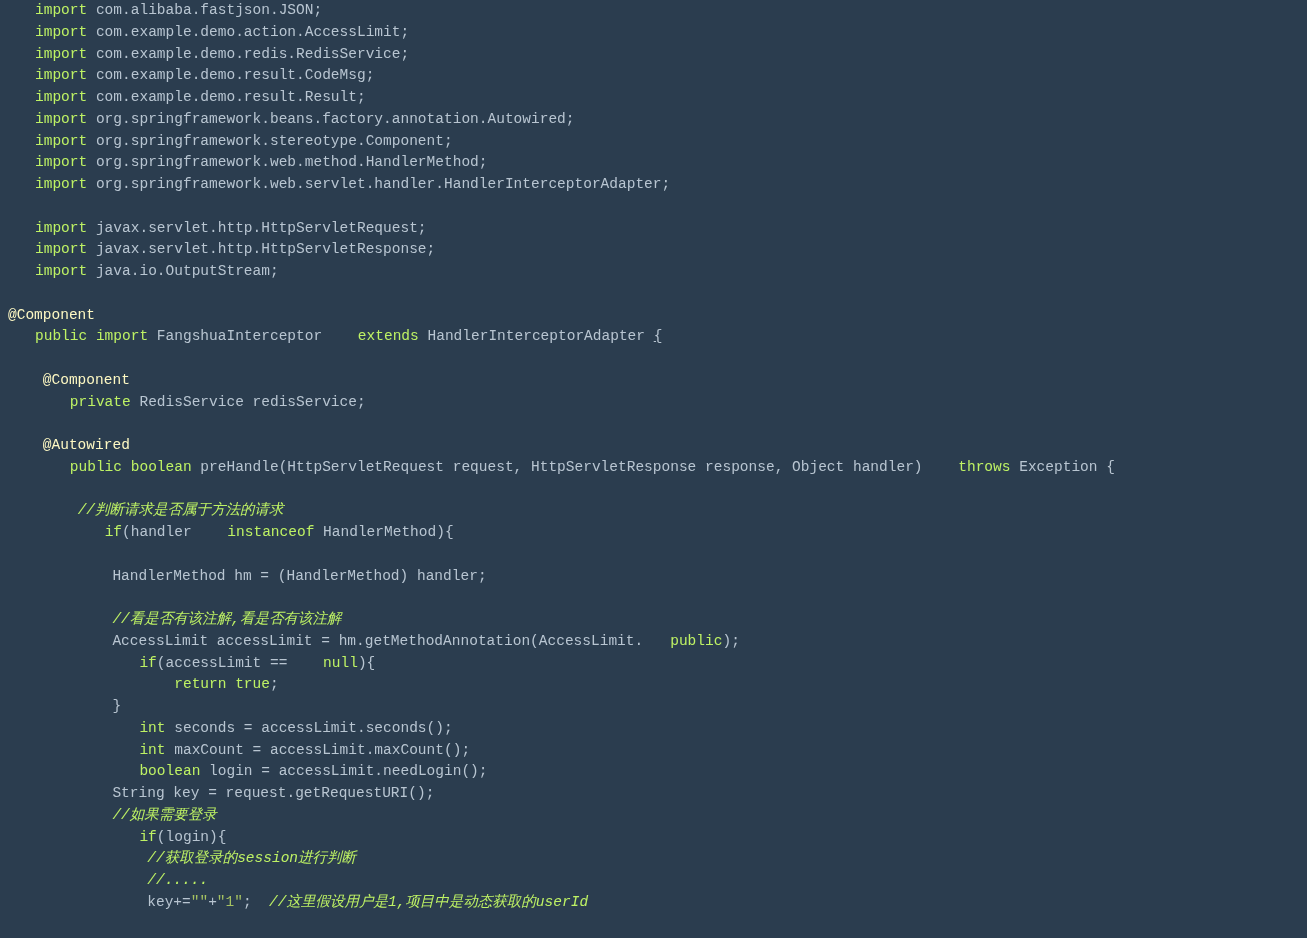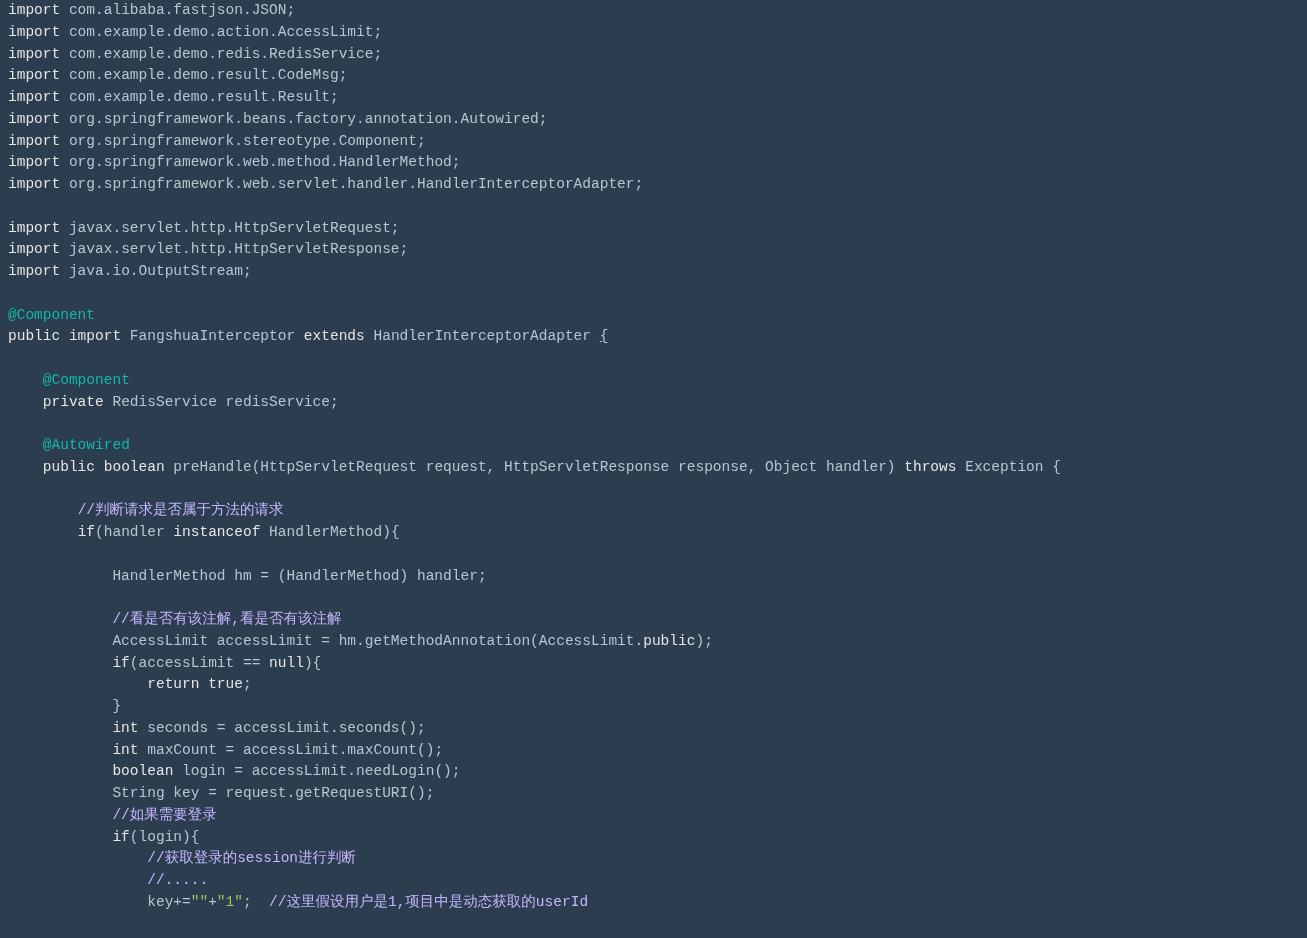--- a/index.html
+++ b/index.html
@@ -12,24 +12,24 @@
     color: #b8c5d1;
     width: 1307px;
     overflow-x: hidden;
   }
   pre {
     margin: 0;
     padding: 0 8px;
     white-space: pre;
     font-family: inherit;
   }
-  .kw { color: #e5e5e5; }
-  .ann { color: #14b8a6; }
+  .kw { color: #bef264; margin-left: 27px; }
+  .ann { color: #fef9c3; }
   .str { color: #a5c261; }
-  .comment { color: #c4b5fd; }
+  .comment { color: #bef264; font-style: italic; }
   .brace-hl { color: #b8c5d1; text-decoration: underline; }
 </style>
 </head>
 <body>
 
 <pre id="code"><span class="kw">import</span> com.alibaba.fastjson.JSON;
 <span class="kw">import</span> com.example.demo.action.AccessLimit;
 <span class="kw">import</span> com.example.demo.redis.RedisService;
 <span class="kw">import</span> com.example.demo.result.CodeMsg;
 <span class="kw">import</span> com.example.demo.result.Result;

